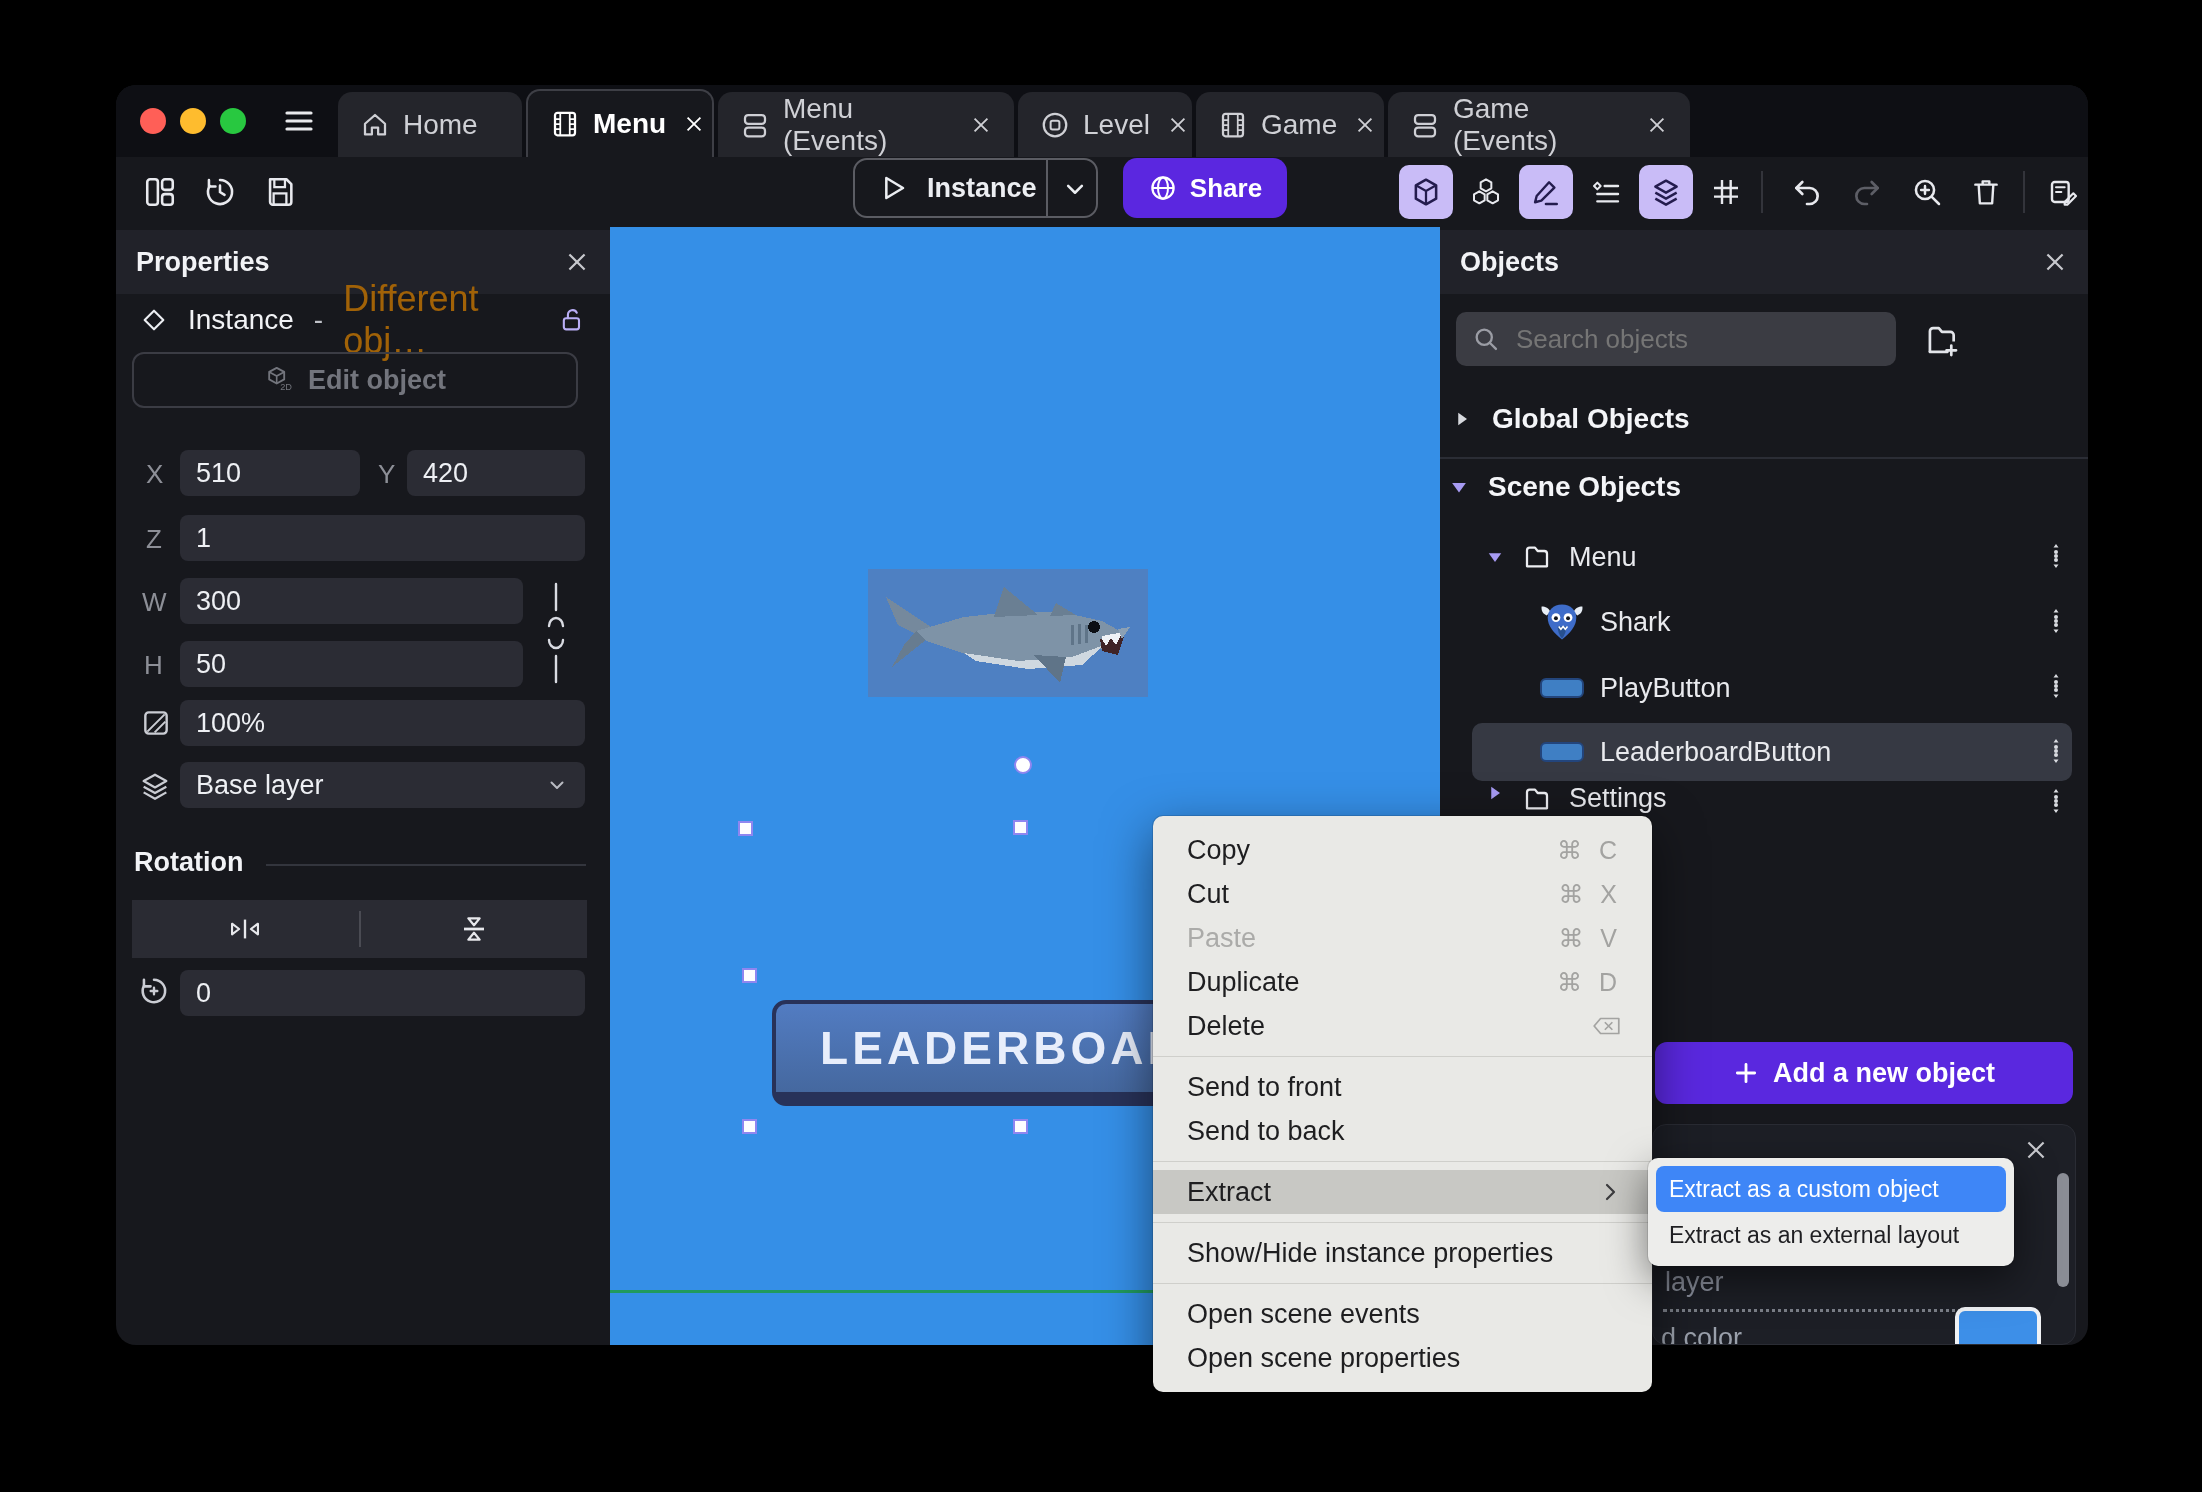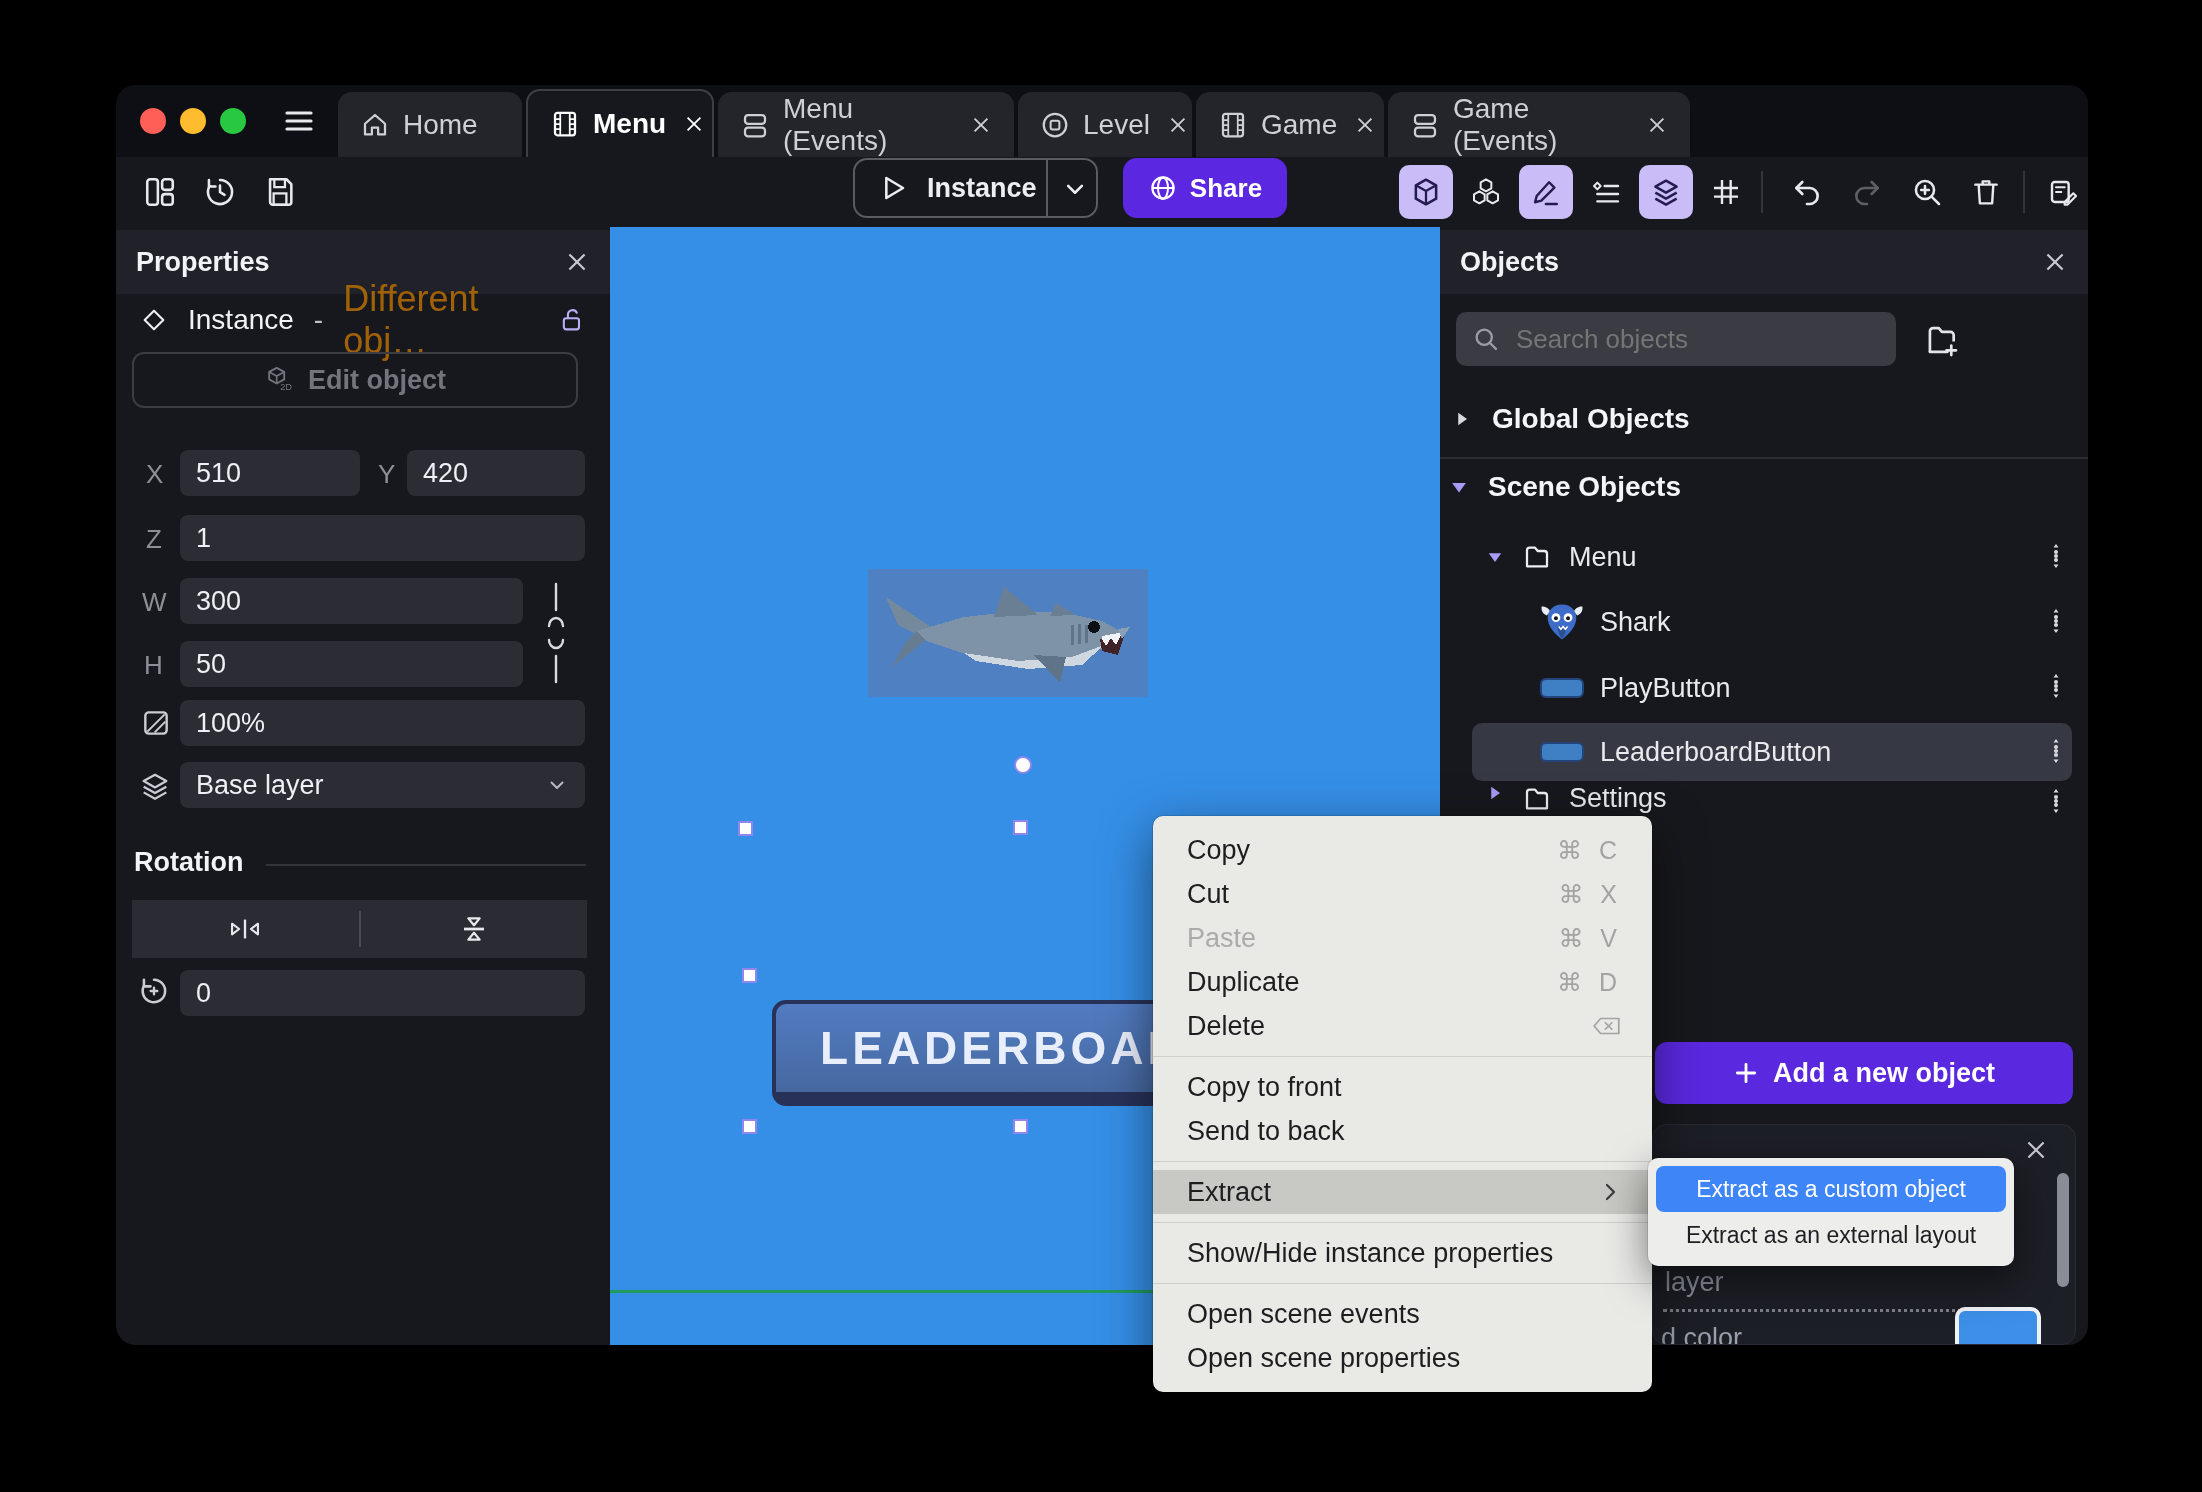--- a/index.html
+++ b/index.html
@@ -33,21 +33,21 @@
   .gamebtn{position:absolute;width:498px;height:106px;background:linear-gradient(#527cc2,#45689f);border:4px solid #283259;border-bottom:14px solid #283259;border-radius:14px;box-sizing:border-box;display:flex;align-items:center;justify-content:center;color:#e8eefb;font-weight:bold;font-size:46px;letter-spacing:4px;}
   .handle{position:absolute;width:15px;height:15px;background:#fdfdff;border:2px solid #8f86f0;box-sizing:border-box;}
   
   #ctxmenu{position:absolute;left:1037px;top:731px;width:499px;background:#e9e9e6;border-radius:10px;box-shadow:0 16px 50px rgba(0,0,0,.5),0 0 0 1px rgba(0,0,0,.12);padding:12px 0;box-sizing:border-box;z-index:50;}
   .cmi{height:44px;display:flex;align-items:center;justify-content:space-between;padding:0 30px 0 34px;font-size:27px;color:#1e1e20;}
   .cmi .sc{color:#a3a3a1;font-size:25px;letter-spacing:5px;}
   .cmi.disabled{color:#ababa9;}
   .cmi.hl{background:#c8c8c4;}
   .cmdiv{height:1px;background:#cfcfcb;margin:8px 0;}
   #submenu{position:absolute;left:1532px;top:1073px;width:366px;background:#ededeb;border-radius:10px;box-shadow:0 14px 40px rgba(0,0,0,.5),0 0 0 1px rgba(0,0,0,.1);padding:8px;box-sizing:border-box;z-index:60;}
-  .smi{height:46px;border-radius:8px;display:flex;align-items:center;padding:0 13px;font-size:23px;color:#1f1f22;justify-content:center;}
+  .smi{height:46px;border-radius:8px;display:flex;align-items:center;padding:0 13px;font-size:23px;color:#1f1f22;}
   .smi.sel{background:#3e86f7;color:#fff;}
   
   #bottompanel{position:absolute;left:1536px;top:1039px;width:424px;height:221px;background:#1d1f26;border:1px solid #2a2c34;border-radius:14px;box-sizing:border-box;z-index:40;overflow:hidden;}
   svg{display:block;}
 </style>
 </head>
 <body>
 
 <div id="window">
 
@@ -597,21 +597,21 @@
         <span>Delete</span>
         <span class="sc">
           <svg viewBox="0 0 28 20" width="30" height="22">
             <path d="M2 10 8 3h17v14H8z" fill="none" stroke="#a3a3a1" stroke-width="1.6" stroke-linejoin="round"></path>
             <path d="M12 6.5l7 7M19 6.5l-7 7" stroke="#a3a3a1" stroke-width="1.6"></path>
           </svg>
         </span>
       </div>
     <div class="cmdiv"></div>
     <div class="cmi">
-        <span>Copy to front</span>
+        <span>Send to front</span>
       </div>
     <div class="cmi">
         <span>Send to back</span>
       </div>
     <div class="cmdiv"></div>
     <div class="cmi hl">
         <span>Extract</span>
         <span>
           <svg viewBox="0 0 24 24" width="24" height="24">
             <path d="M9 5l7 7-7 7" fill="none" stroke="#3c3c3e" stroke-width="2.2" stroke-linecap="round" stroke-linejoin="round"></path>

